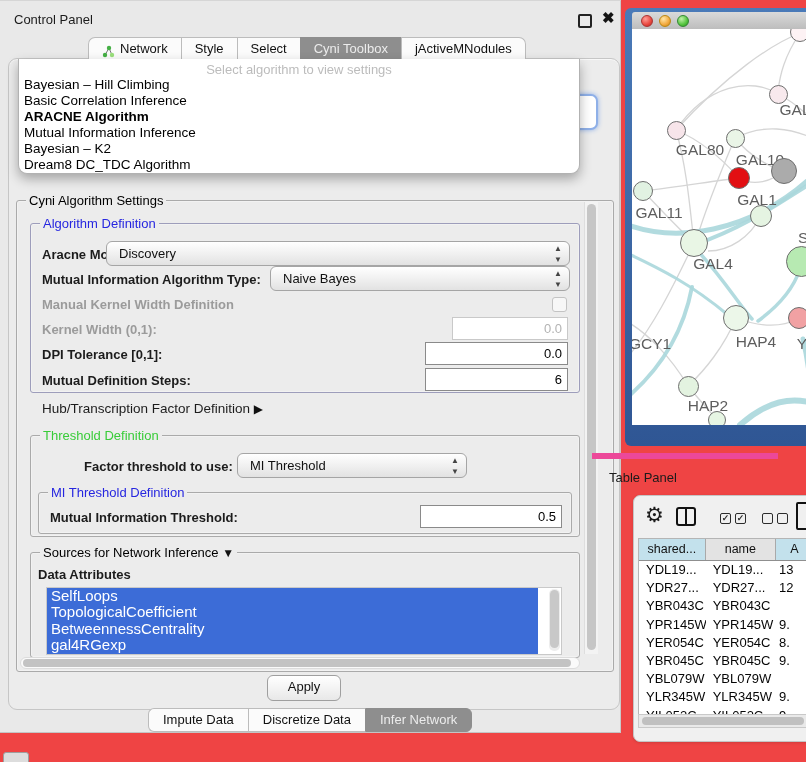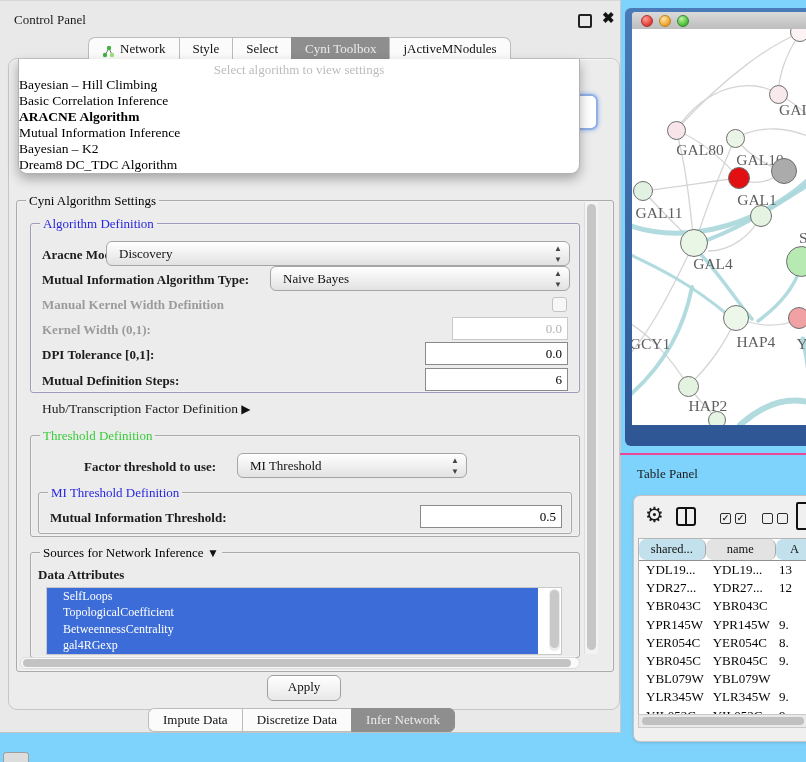--- a/index.html
+++ b/index.html
@@ -1,17 +1,17 @@
 <!DOCTYPE html>
 <html><head>
 <meta charset="utf-8">
 <style>
   html,body{margin:0;padding:0;}
-  .page{position:relative;width:806px;height:762px;background:#7dd3fc;overflow:hidden;
-        font-family:Liberation Serif, serif;-webkit-font-smoothing:antialiased;}
+  .page{position:relative;width:806px;height:762px;background:#ef4444;overflow:hidden;
+        font-family:Liberation Sans, sans-serif;-webkit-font-smoothing:antialiased;}
 
   
   .control-window{position:absolute;left:0;top:0;width:620px;height:731px;background:#e9e9e9;
         border-right:1px solid #c9c9c9;border-bottom:1px solid #c4c4c4;border-top:1px solid #d6d6d6;}
   .cw-title{position:absolute;left:14px;top:11px;font-size:13px;color:#1b1b1b;}
   .float-btn{position:absolute;left:578px;top:13px;width:10px;height:10px;border:2px solid #222;border-radius:2px;}
   .close-btn{position:absolute;left:602px;top:8px;font-size:15px;font-weight:bold;color:#141414;}
 
   
   .tabbar{position:absolute;left:88px;top:36px;height:22px;display:flex;z-index:5;}
@@ -27,21 +27,21 @@
 
   
   .focus-combo{position:absolute;left:564px;top:93px;width:30px;height:32px;background:#fff;
        border:2px solid #8fb0e8;border-radius:7px;box-shadow:0 0 5px #8fb0e8;z-index:6;}
 
   
   .popup{position:absolute;left:18px;top:58px;width:560px;height:114px;background:#fff;
        border:1px solid #b2b2b2;border-top:none;border-radius:0 0 9px 9px;
        box-shadow:0 5px 12px rgba(0,0,0,.30);z-index:30;overflow:hidden;}
   .popup-placeholder{text-align:center;color:#bcbcbc;font-size:13px;padding-top:3px;height:15px;}
-  .popup-item{font-size:13.5px;color:#000;line-height:15.9px;white-space:nowrap;}
+  .popup-item{font-size:13.5px;color:#000;padding-left:5px;line-height:15.9px;white-space:nowrap;}
   .popup-item.bold{font-weight:bold;}
 
   
   .group{position:absolute;border:1px solid #aaaaaa;border-radius:3px;box-shadow:inset 0 0 0 1px #f2f2f2;}
   .gtitle{position:absolute;font-size:13px;background:#ececec;padding:0 3px;white-space:nowrap;}
   .blue{color:#2626e0;}
   .green{color:#39cc39;}
 
   .flabel{position:absolute;font-size:13px;font-weight:bold;color:#1c1c1c;white-space:nowrap;}
   .flabel.disabled{color:#9b9b9b;}
@@ -55,21 +55,21 @@
        font-size:13px;color:#000;text-align:right;padding:3px 5px 0 0;}
   .tfield.disabled{border-color:#c9c9c9;color:#b3b3b3;}
 
   .checkbox{position:absolute;width:13px;height:13px;border:1px solid #c3c3c3;border-radius:3px;background:#f7f7f7;}
 
   .tri{display:inline-block;font-size:12px;color:#111;}
 
   
   .attr-list{position:absolute;left:46px;top:586px;width:514px;height:66px;background:#fff;
        border:1px solid #c9c9c9;overflow:hidden;}
-  .attr-item{height:16.4px;line-height:16.4px;background:#3c6cd7;color:#fff;font-size:12px;padding-left:16px;
+  .attr-item{height:16.4px;line-height:16.4px;background:#3c6cd7;color:#fff;font-size:15px;padding-left:4px;
        width:491px;box-sizing:border-box;}
   .attr-sb{position:absolute;right:1px;top:1px;width:11px;height:62px;background:#ededed;border-radius:5px;}
   .attr-sb-thumb{position:absolute;left:1px;top:1px;width:9px;height:58px;background:#c8c8c8;border-radius:5px;}
 
   
   .vscroll{position:absolute;left:584px;top:201px;width:13px;height:452px;background:#f3f3f3;border-left:1px solid #dedede;}
   .vscroll-thumb{position:absolute;left:1.5px;top:2px;width:9px;height:446px;background:#c6c6c6;border-radius:5px;}
   .hscroll{position:absolute;left:20px;top:656px;width:560px;height:12px;background:#fafafa;border:1px solid #dcdcdc;border-radius:6px;box-sizing:border-box;}
   .hscroll-thumb{position:absolute;left:2px;top:1px;width:548px;height:8px;background:#c3c3c3;border-radius:5px;}
 
@@ -93,35 +93,35 @@
        background:linear-gradient(#dadada,#bdbdbd);border-bottom:1px solid #999;border-radius:3px 0 0 0;}
   .light{position:absolute;top:2.5px;width:12px;height:12px;border-radius:50%;box-sizing:border-box;}
   .light.red{left:9px;background:radial-gradient(circle at 35% 30%,#ff9d96,#e8473e 60%,#b22820);border:1px solid #a33;}
   .light.yellow{left:27px;background:radial-gradient(circle at 35% 30%,#ffe6a6,#f2a83d 60%,#c07c14);border:1px solid #b81;}
   .light.green{left:45px;background:radial-gradient(circle at 35% 30%,#c0f0a8,#54c43e 60%,#2e8f1f);border:1px solid #383;}
   .net-canvas{position:absolute;left:7px;top:21px;width:183px;height:396px;background:#ffffff;overflow:hidden;}
   .net-node{position:absolute;border-radius:50%;border:1px solid #6e6e6e;box-sizing:border-box;}
   .net-label{position:absolute;transform:translateX(-50%);font-size:15.5px;color:#5e5e5e;white-space:nowrap;}
 
   
-  .tp-titlebar{position:absolute;left:620px;top:453px;width:186px;height:37px;border-top:2px solid #ec4899;}
+  .tp-titlebar{position:absolute;left:592px;top:453px;width:186px;height:37px;border-top:6px solid #ec4899;}
   .tp-title{position:absolute;left:17px;top:11px;font-size:13px;color:#1b1b1b;}
   .table-container{position:absolute;left:633px;top:495px;width:180px;height:245px;background:#f0f0f0;
        border:1px solid #c5c5c5;border-radius:7px 0 0 7px;box-shadow:0 1px 3px rgba(0,0,0,.12);}
   .tc-toolbar{position:absolute;left:0;top:0;width:100%;height:42px;}
   .gear-ico{position:absolute;left:11px;top:7px;font-size:21px;color:#1a1a1a;}
   .cols-ico{position:absolute;left:42px;top:11px;width:20px;height:19px;border:2px solid #111;border-radius:3px;box-sizing:border-box;}
   .cols-ico::after{content:"";position:absolute;left:7px;top:0;width:2px;height:15px;background:#111;}
   .ck{position:absolute;top:17px;width:11px;height:11px;border:1.5px solid #2c2c2c;border-radius:2px;box-sizing:border-box;
       font-size:9px;line-height:8px;text-align:center;color:#2c2c2c;font-weight:bold;}
   .file-ico{position:absolute;left:162px;top:6px;width:26px;height:28px;border:2px solid #111;border-radius:2px;background:#f0f0f0;box-sizing:border-box;}
   .file-ico::after{content:"";position:absolute;right:-2px;top:-2px;width:9px;height:9px;background:#f0f0f0;border-left:2px solid #111;border-bottom:2px solid #111;}
   .grid{position:absolute;left:4px;top:42px;width:176px;height:185px;background:#fff;border:1px solid #b5b5b5;border-bottom:none;box-sizing:border-box;overflow:hidden;}
   .grid-header{display:flex;height:21px;border-bottom:1px solid #8f8f8f;}
-  .hcell{font-size:12.5px;color:#111;text-align:center;line-height:21px;border-right:1px solid #a9a9a9;box-sizing:border-box;overflow:hidden;white-space:nowrap;border-radius:7px;}
+  .hcell{font-size:12.5px;color:#111;text-align:center;line-height:21px;border-right:1px solid #a9a9a9;box-sizing:border-box;overflow:hidden;white-space:nowrap;}
   .hc1{width:72px;background:#c3e1ec;}
   .hc2{width:76px;background:#e3e3e3;}
   .hc3{width:40px;background:#c3e1ec;border-right:none;}
   .grid-row{display:flex;height:18.2px;background:#fff;}
   .cell{font-size:13px;color:#060606;line-height:18.2px;white-space:nowrap;overflow:hidden;box-sizing:border-box;}
   .c1{width:72px;padding-left:7px;}
   .c2{width:76px;padding-left:7px;}
   .c3{width:40px;padding-left:3px;}
   .grid-hscroll{position:absolute;left:4px;top:218px;width:176px;height:14px;background:#e9e9e9;border:1px solid #c9c9c9;box-sizing:border-box;z-index:4;}
   .grid-hscroll-thumb{position:absolute;left:3px;top:2px;width:162px;height:8px;background:#c0c0c0;border-radius:4px;}

